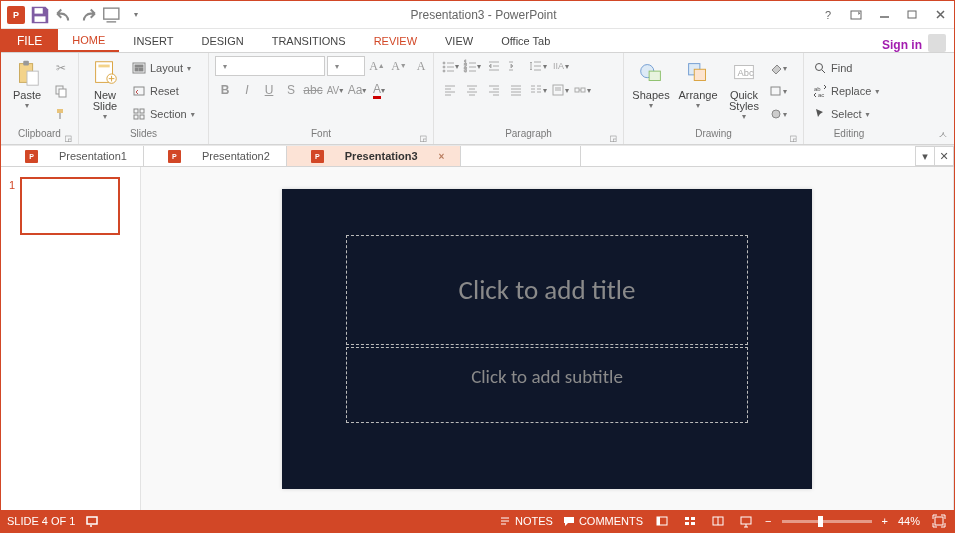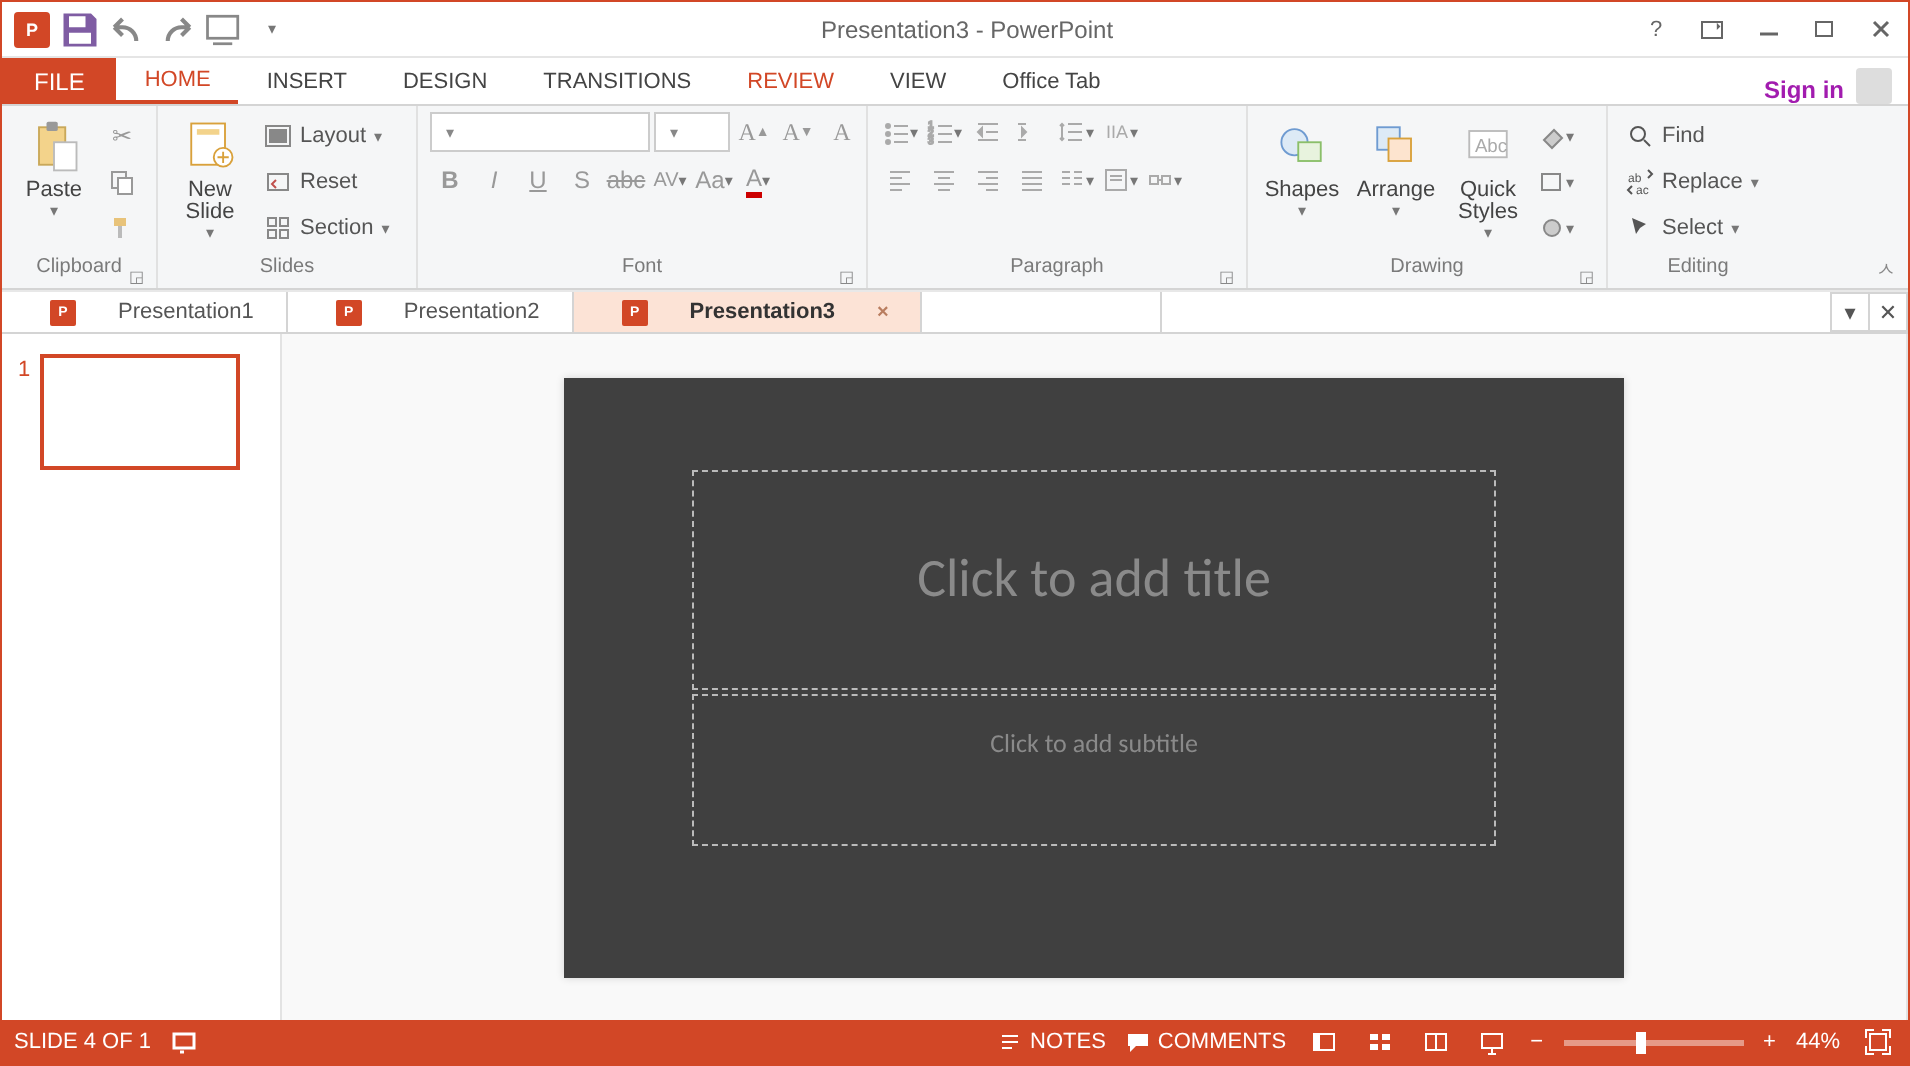--- a/index.html
+++ b/index.html
@@ -40,23 +40,23 @@
 .doctab .close { margin-left: auto; color:#b97d5f; font-size:10px;}
 .newtab { width: 26px; border-right: 1px solid #d4d4d4; }
 .doctabs-r { margin-left: auto; display: flex; align-items: center; }
 .doctabs-r .btn { width: 20px; height: 20px; display: flex; align-items:center; justify-content:center; color:#555; border:1px solid #d4d4d4; margin-left:-1px;}
 .workspace { flex: 1; display: flex; background: #fff; min-height: 0; }
 .thumbs { width: 140px; border-right: 1px solid #e3e3e3; padding: 10px 8px; }
 .thumb-wrap { display: flex; gap: 5px; }
 .thumb-num { color: #d24726; font-size: 11px; padding-top: 2px; }
 .thumb { width: 100px; height: 58px; background: #fff; border: 2px solid #d24726; }
 .canvas-area { flex: 1; background: #f9f9f9; display: flex; align-items: center; justify-content: center; border-right:1px solid #e3e3e3;}
-.slide { width: 530px; height: 300px; background: #404040; box-shadow: 0 0 4px rgba(0,0,0,.15); position: relative; }
+.slide { width: 530px; height: 300px; background: #0f172a; box-shadow: 0 0 4px rgba(0,0,0,.15); position: relative; }
 .ph-title { position: absolute; left: 64px; top: 46px; right: 64px; height: 110px; border: 1px dashed #bbb; display: flex; align-items: center; justify-content: center; font-size: 27px; color: #8a8a8a; font-family: Calibri, sans-serif; }
-.ph-sub { position: absolute; left: 64px; top: 158px; right: 64px; height: 76px; border: 1px dashed #bbb; padding-top: 17px; text-align: center; font-size: 13px; color: #8a8a8a; font-family: Calibri, sans-serif; }
+.ph-sub { position: absolute; left: 64px; top: 158px; right: 64px; height: 76px; border: 1px dashed #bbb; padding-top: 17px; text-align: center; font-size: 19px; color: #8a8a8a; font-family: Calibri, sans-serif; }
 .statusbar { height: 22px; background: #d24726; color: #fff; display: flex; align-items: center; font-size: 11px; padding: 0 6px; gap: 10px; }
 .statusbar .sp { flex: 1; }
 .stat-item { display: flex; align-items: center; gap: 4px; }
 .zoom-slider { width: 90px; height: 3px; background: rgba(255,255,255,.45); position: relative; }
 .zoom-slider .thumb { position: absolute; left: 36px; top: -4px; width: 5px; height: 11px; background: #fff; border:none;}
 .viewbtn { width:18px; height:18px; display:flex; align-items:center; justify-content:center;}
 .collapse { position:absolute; right:6px; bottom:2px; color:#888; font-size:10px;}
 </style>
 </head>
 <body>

